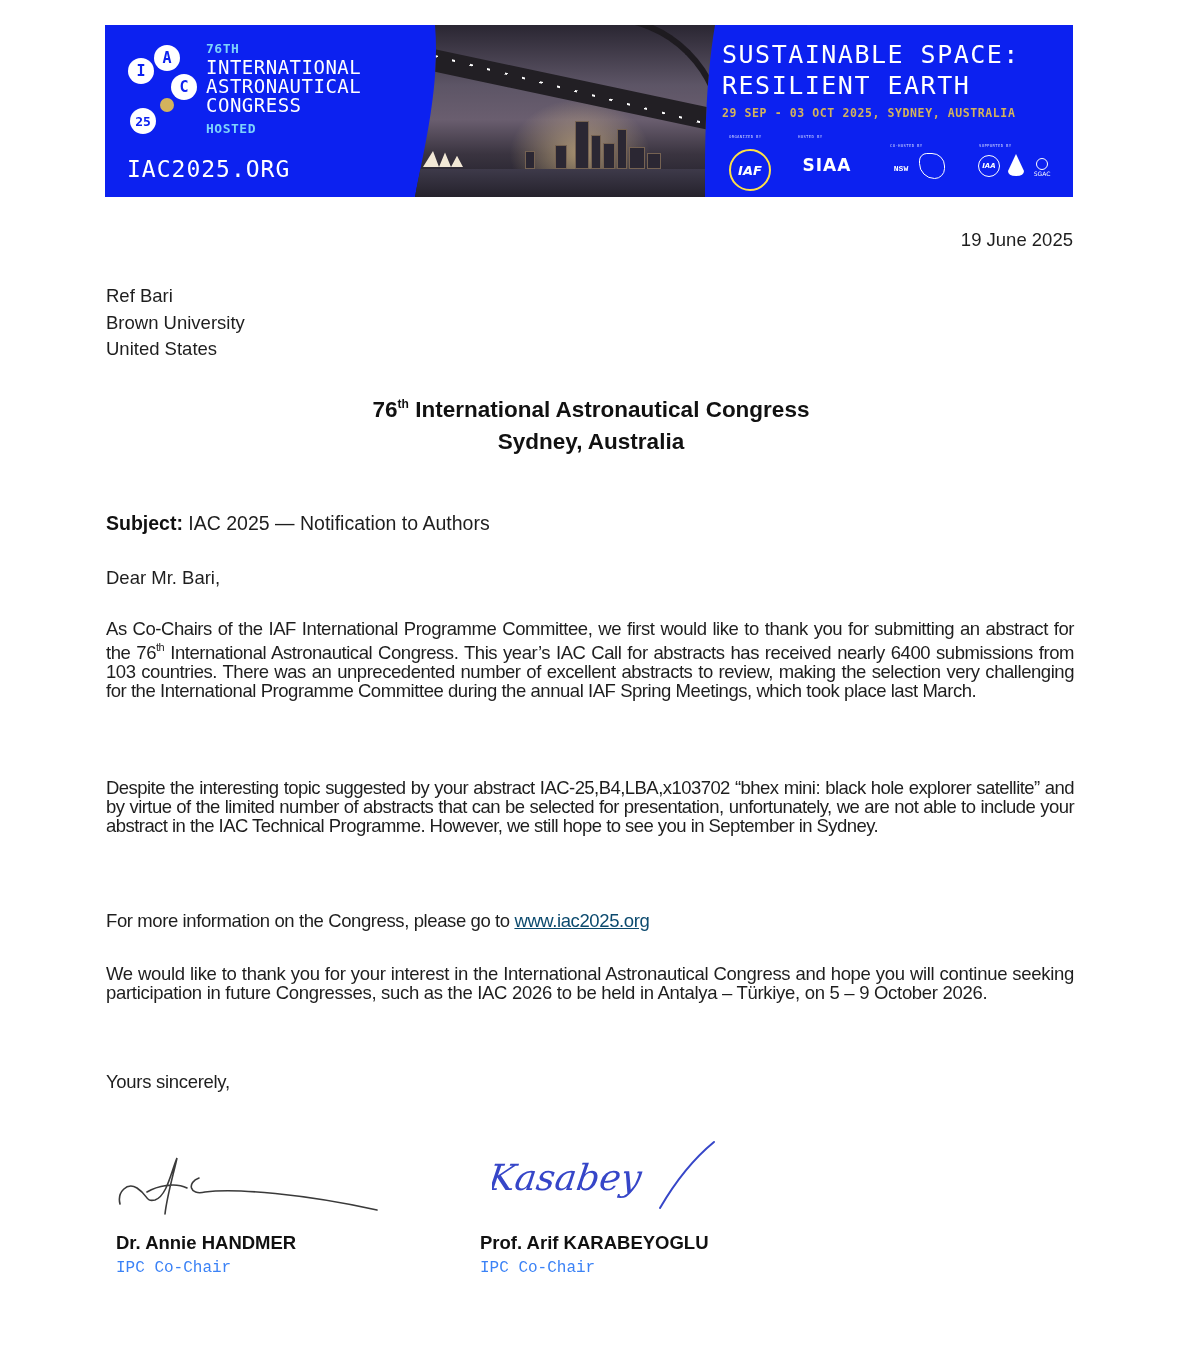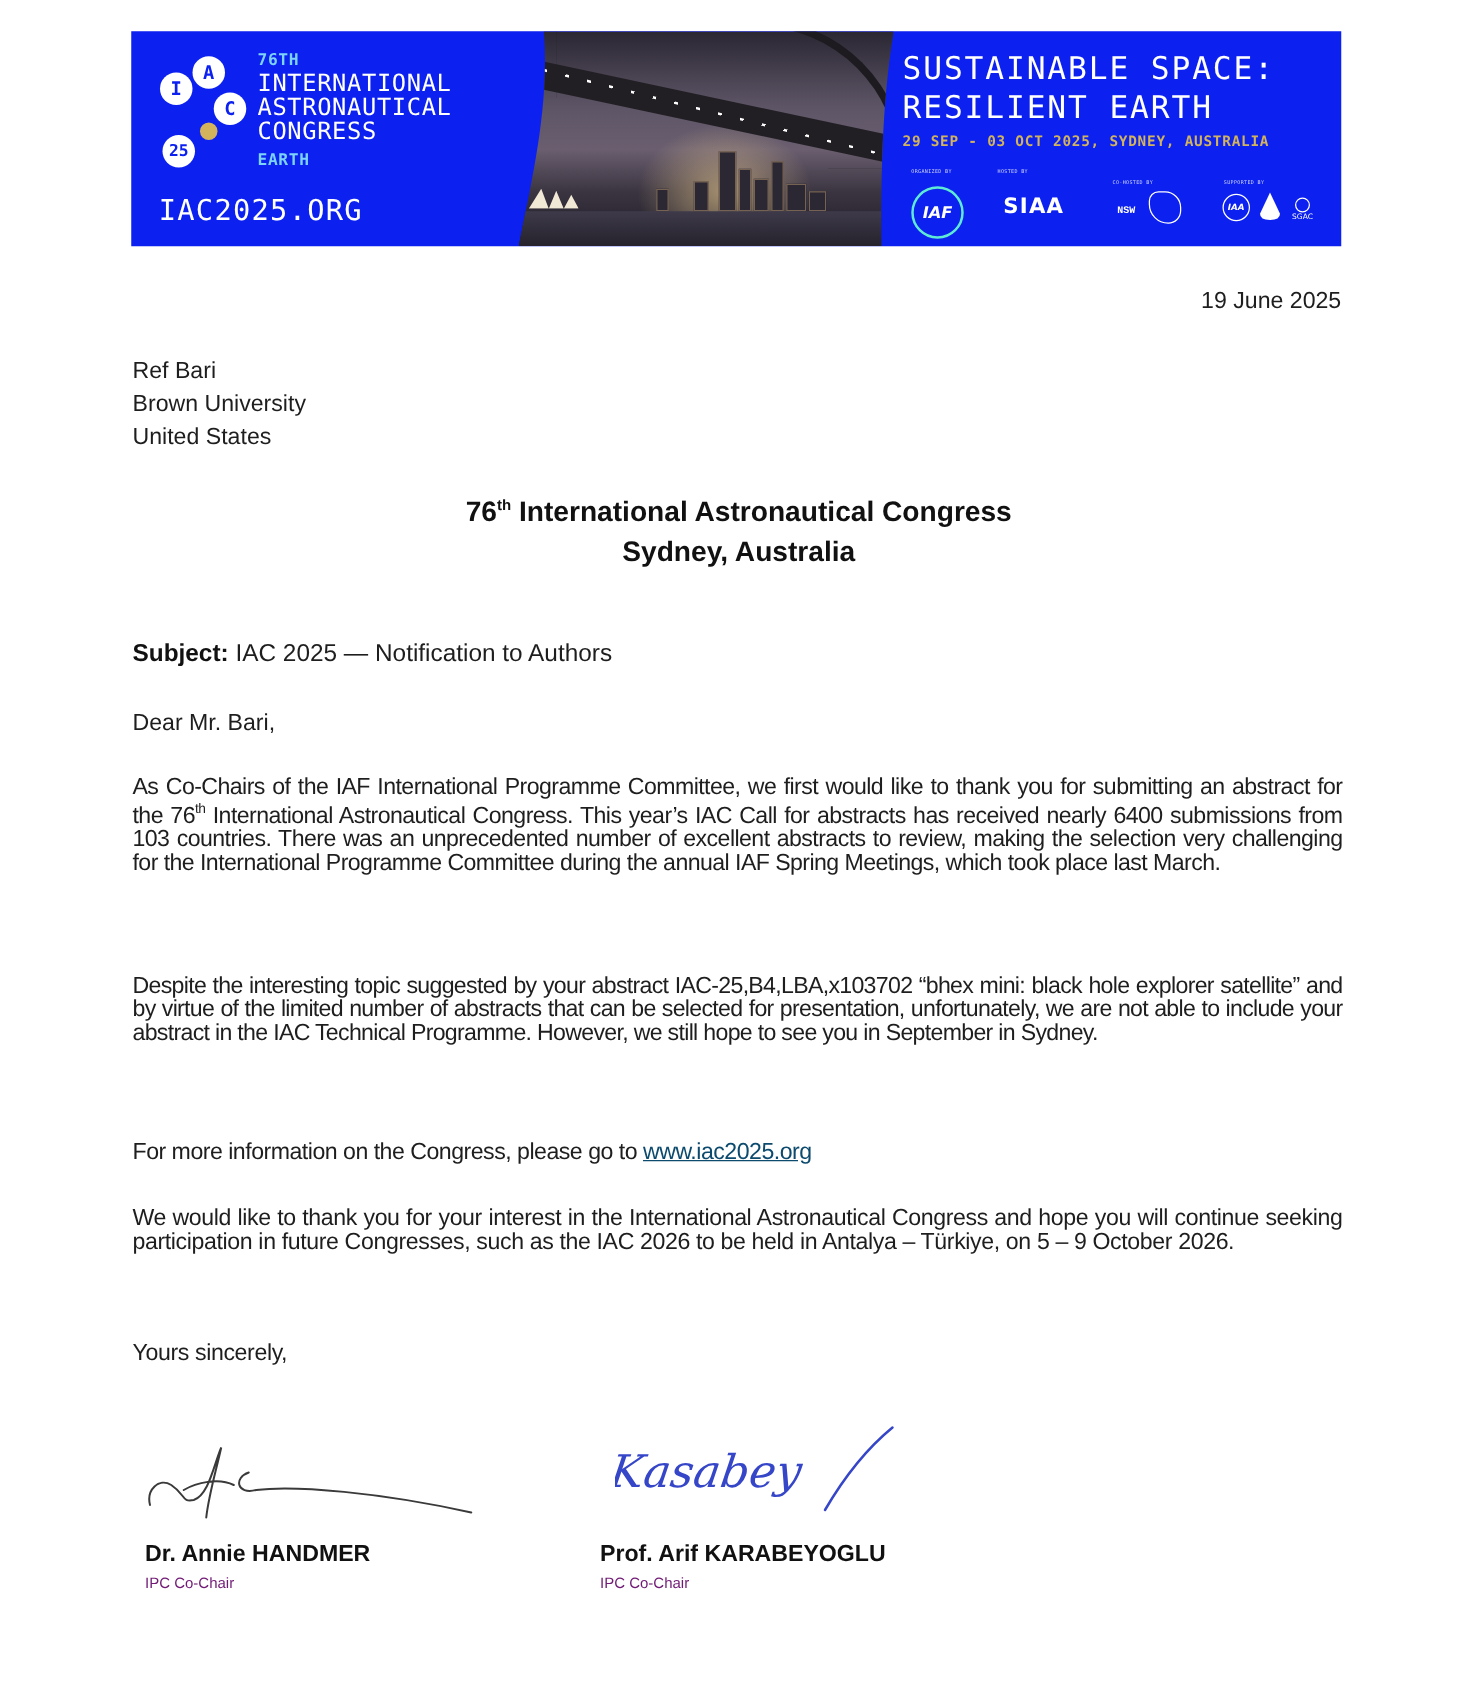--- a/index.html
+++ b/index.html
@@ -46,38 +46,38 @@
   .para sup { font-size: 11px; vertical-align: 8px; }
   .p1 { top: 619px; letter-spacing: -0.45px; }
   .p2 { top: 778px; letter-spacing: -0.55px; }
   .p3 { top: 911px; letter-spacing: -0.4px; }
   .p4 { top: 964px; letter-spacing: -0.3px; }
   .closing { left: 106px; top: 1071px; letter-spacing: -0.3px; }
   a.link { color: #0c4a6e; text-decoration: underline; }
 
   .sig { position: absolute; }
   .sig-name { position: absolute; font-family: "Liberation Sans", sans-serif; font-weight: bold; font-size: 18.5px; color: #111; }
-  .sig-role { position: absolute; font-family: Liberation Sans, sans-serif; font-size: 12px; color: #701a75; }
+  .sig-role { position: absolute; font-family: Liberation Mono, monospace; font-size: 16px; color: #3b82f6; }
 </style>
 </head>
 <body>
 
 <div class="banner">
   <div class="banner-left">
     <div class="logo-circle" style="left:23px;top:33px;">I</div>
     <div class="logo-circle" style="left:49px;top:20px;">A</div>
     <div class="logo-circle" style="left:66px;top:49px;">C</div>
     <div class="logo-dot" style="left:55px;top:73px;"></div>
     <div class="logo-circle" style="left:25px;top:83px;font-size:13px;">25</div>
 
     <div class="lt gold" style="left:101px;top:16px;font-size:13px;font-weight:bold;">76TH</div>
     <div class="lt" style="left:101px;top:33px;font-size:19px;line-height:19px;">INTERNATIONAL</div>
     <div class="lt" style="left:101px;top:52px;font-size:19px;line-height:19px;">ASTRONAUTICAL</div>
     <div class="lt" style="left:101px;top:71px;font-size:19px;line-height:19px;">CONGRESS</div>
-    <div class="lt gold" style="left:101px;top:96px;font-size:13px;font-weight:bold;">EARTH</div>
+    <div class="lt gold" style="left:101px;top:96px;font-size:13px;font-weight:bold;">HOSTED</div>
     <div class="lt" style="left:22px;top:131px;font-size:23px;letter-spacing:1px;">IAC2025.ORG</div>
   </div>
 
   <div class="photo">
     <div class="bridge-arch"></div>
     <div class="bridge-deck"></div>
     <div class="bridge-lights"></div>
     <div class="skyline">
       <div class="bldg" style="left:160px;width:14px;height:48px;"></div>
       <div class="bldg" style="left:176px;width:10px;height:34px;"></div>
@@ -91,21 +91,21 @@
     <div class="opera"></div>
     <div class="water"></div>
   </div>
 
   <div class="banner-right">
     <div class="tagline" style="top:15px;">SUSTAINABLE SPACE:</div>
     <div class="tagline" style="top:46px;">RESILIENT EARTH</div>
     <div class="dateline">29 SEP - 03 OCT 2025, SYDNEY, AUSTRALIA</div>
 
     <div class="sponsor-label" style="left:14px;top:109px;">ORGANIZED BY</div>
-    <div class="sponsor-logo" style="left:14px;top:124px;width:42px;height:42px;border-radius:50%;border:2px solid #5eead4;font-size:13px;font-style:italic;">IAF</div>
+    <div class="sponsor-logo" style="left:14px;top:124px;width:42px;height:42px;border-radius:50%;border:2px solid #fde047;font-size:13px;font-style:italic;">IAF</div>
 
     <div class="sponsor-label" style="left:83px;top:109px;">HOSTED BY</div>
     <div class="sponsor-logo" style="left:80px;top:130px;width:64px;height:20px;font-size:17px;letter-spacing:1px;">SIAA</div>
 
     <div class="sponsor-label" style="left:175px;top:118px;">CO-HOSTED BY</div>
     <div class="sponsor-logo" style="left:175px;top:132px;width:22px;height:22px;font-size:8px;font-family:Liberation Mono, monospace;">NSW</div>
     <div class="sponsor-logo" style="left:204px;top:128px;width:26px;height:26px;font-size:3px;border-radius:30% 50% 40% 60%;border:1px solid #fff;"></div>
 
     <div class="sponsor-label" style="left:264px;top:118px;">SUPPORTED BY</div>
     <div class="sponsor-logo" style="left:263px;top:130px;width:22px;height:22px;border-radius:50%;border:1px solid #fff;font-size:7px;font-style:italic;">IAA</div>

